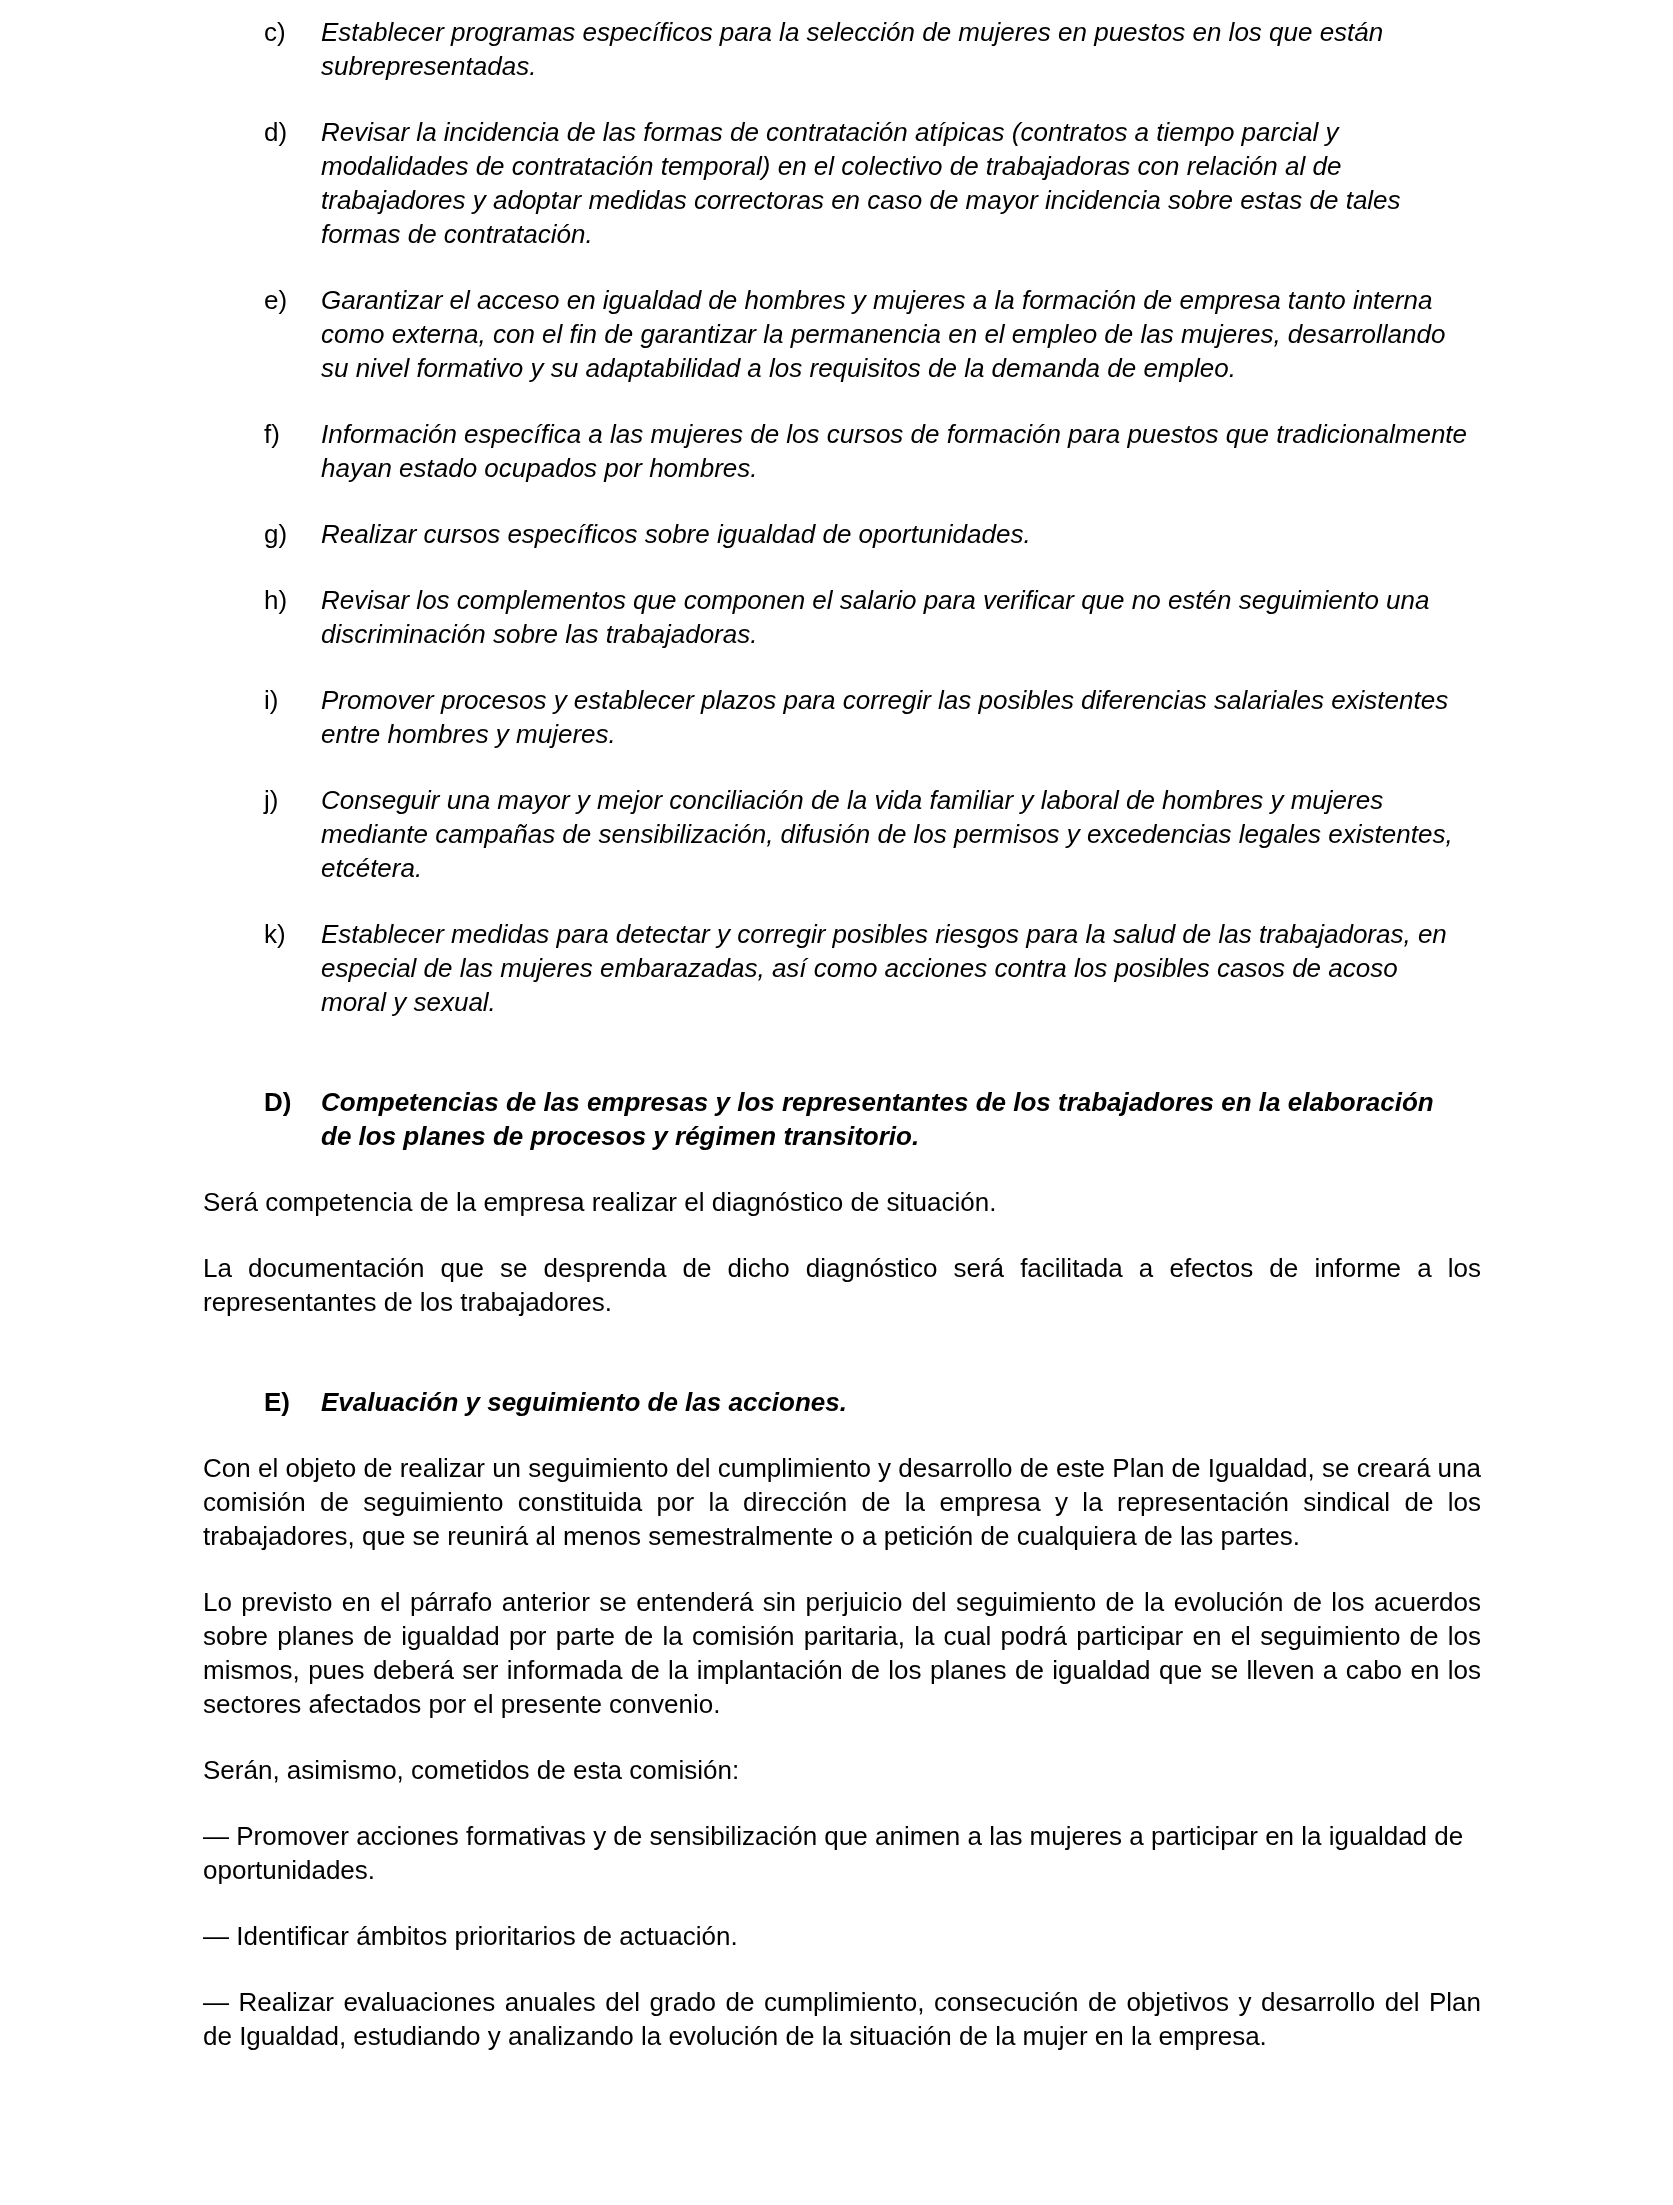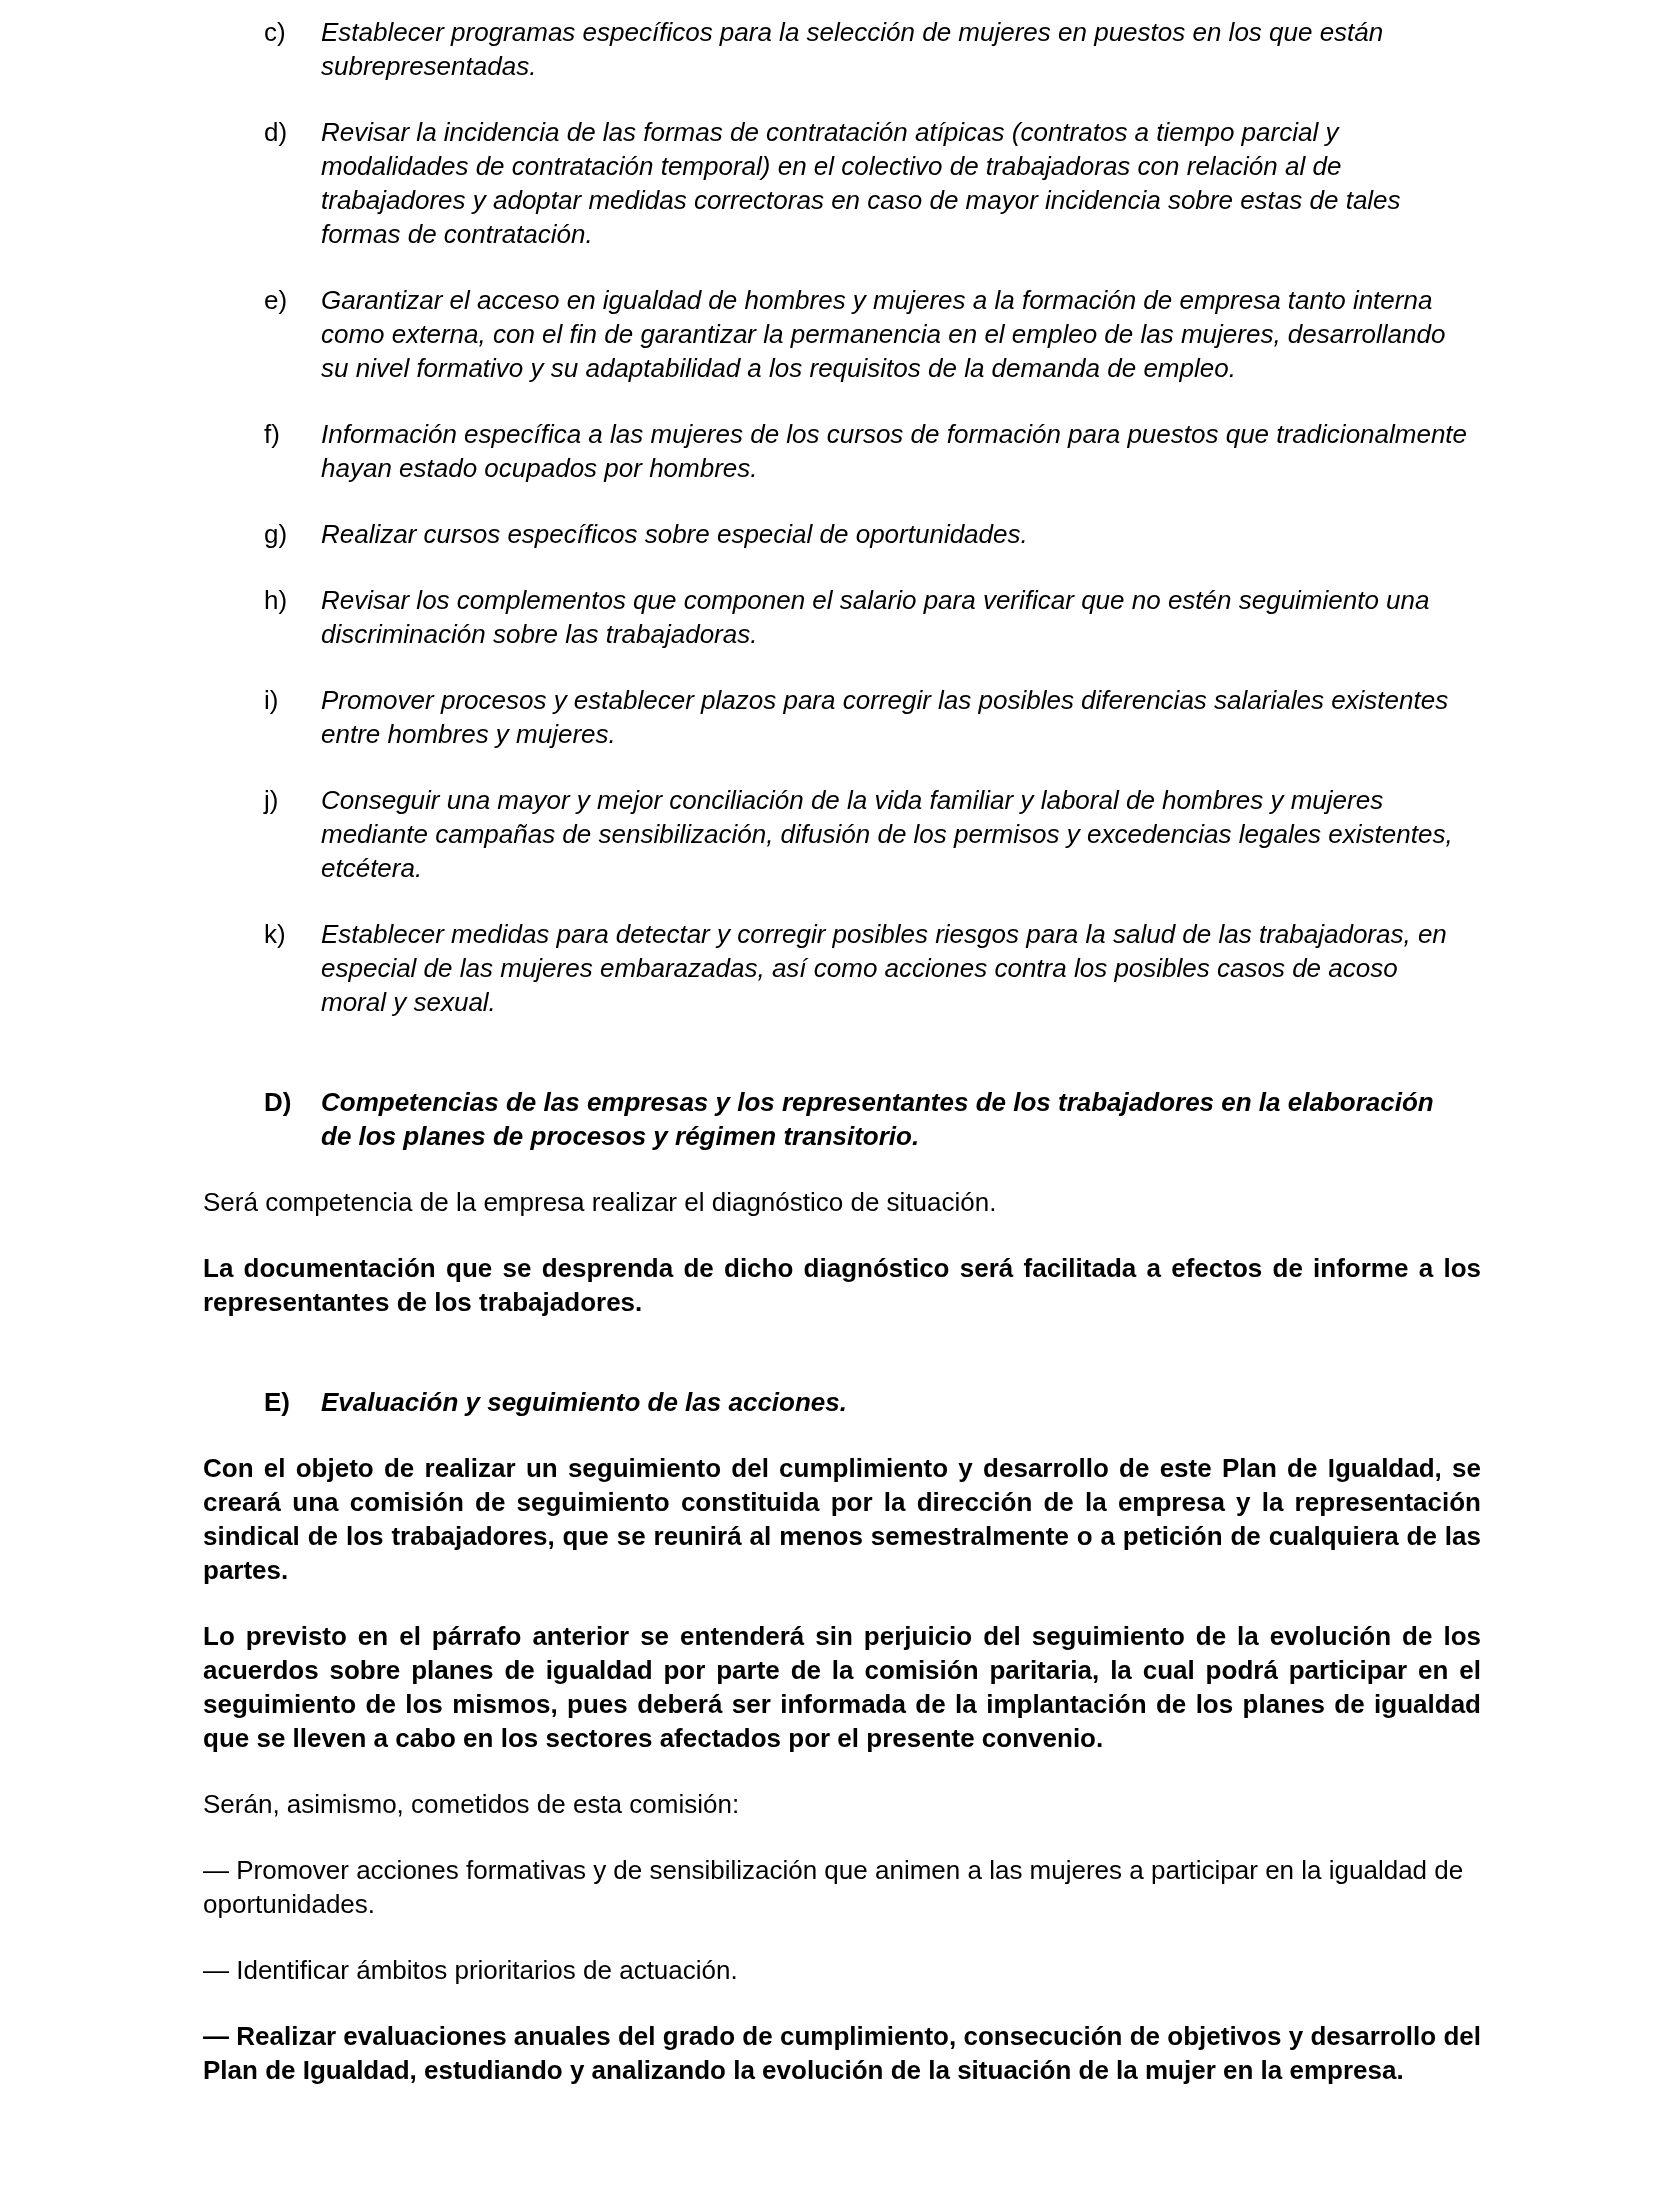--- a/index.html
+++ b/index.html
@@ -39,21 +39,20 @@
   }
   .item.heading {
     font-weight: bold;
     margin-top: 66px;
   }
   .para {
     margin: 32px 8px 0 0;
   }
   .justify {
     text-align: justify;
-    font-weight: bold;
   }
 </style>
 </head>
 <body>
 
 <div class="page" style="background: rgb(255, 255, 255); color: rgb(0, 0, 0);">
   <div class="content" id="blocks">
       <div class="item">
         <span class="marker">c)</span>
         <div class="item-text">Establecer programas específicos para la selección de mujeres en puestos en los que están subrepresentadas.</div>
@@ -65,21 +64,21 @@
       <div class="item">
         <span class="marker">e)</span>
         <div class="item-text">Garantizar el acceso en igualdad de hombres y mujeres a la formación de empresa tanto interna como externa, con el fin de garantizar la permanencia en el empleo de las mujeres, desarrollando su nivel formativo y su adaptabilidad a los requisitos de la demanda de empleo.</div>
       </div>
       <div class="item">
         <span class="marker">f)</span>
         <div class="item-text">Información específica a las mujeres de los cursos de formación para puestos que tradicionalmente hayan estado ocupados por hombres.</div>
       </div>
       <div class="item">
         <span class="marker">g)</span>
-        <div class="item-text">Realizar cursos específicos sobre especial de oportunidades.</div>
+        <div class="item-text">Realizar cursos específicos sobre igualdad de oportunidades.</div>
       </div>
       <div class="item">
         <span class="marker">h)</span>
         <div class="item-text">Revisar los complementos que componen el salario para verificar que no estén seguimiento una discriminación sobre las trabajadoras.</div>
       </div>
       <div class="item">
         <span class="marker">i)</span>
         <div class="item-text">Promover procesos y establecer plazos para corregir las posibles diferencias salariales existentes entre hombres y mujeres.</div>
       </div>
       <div class="item">

